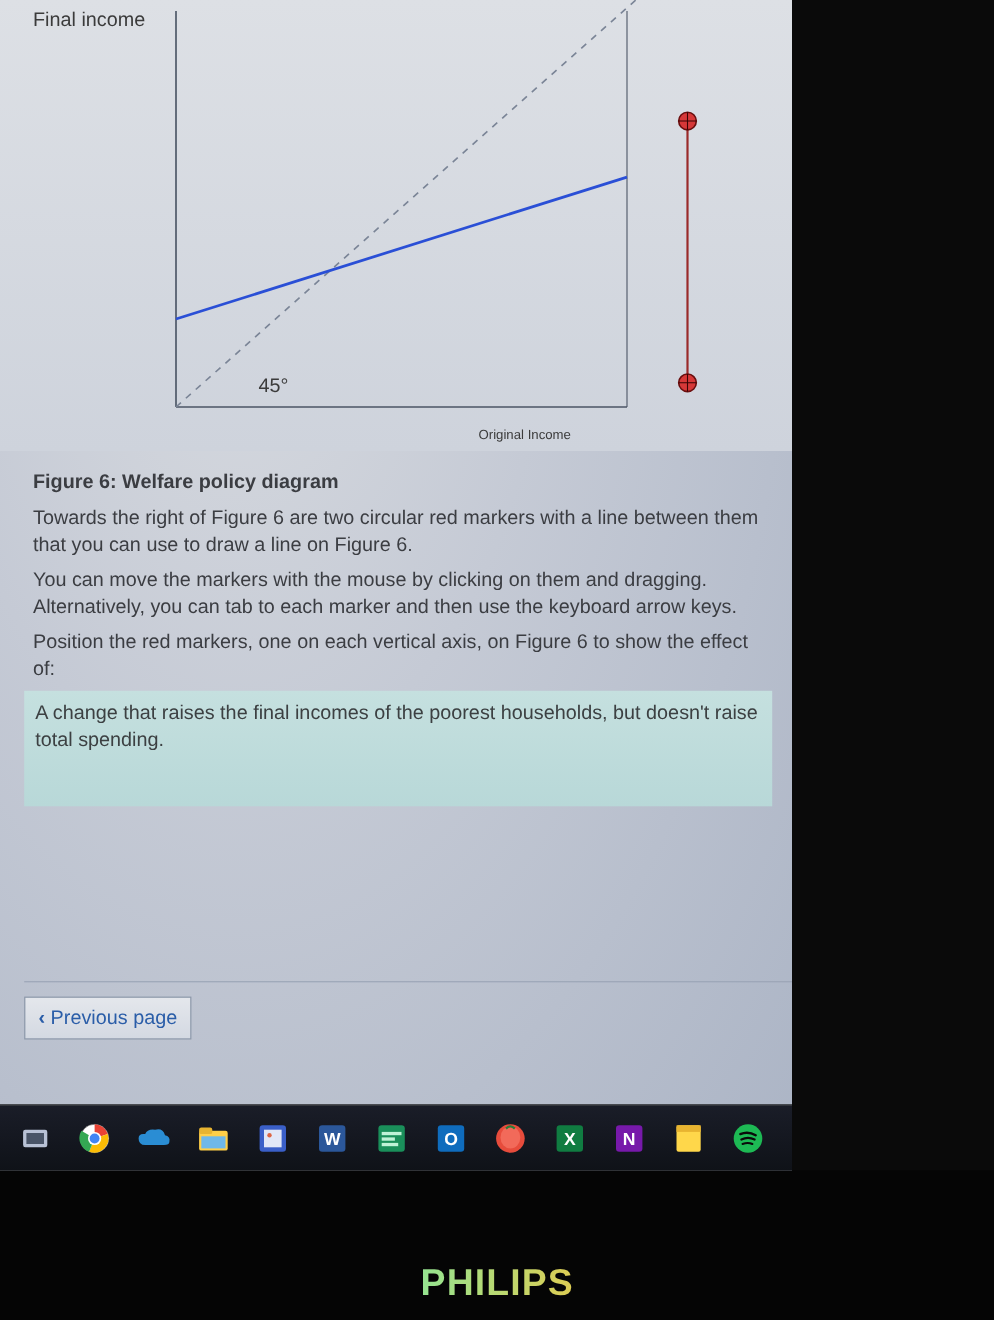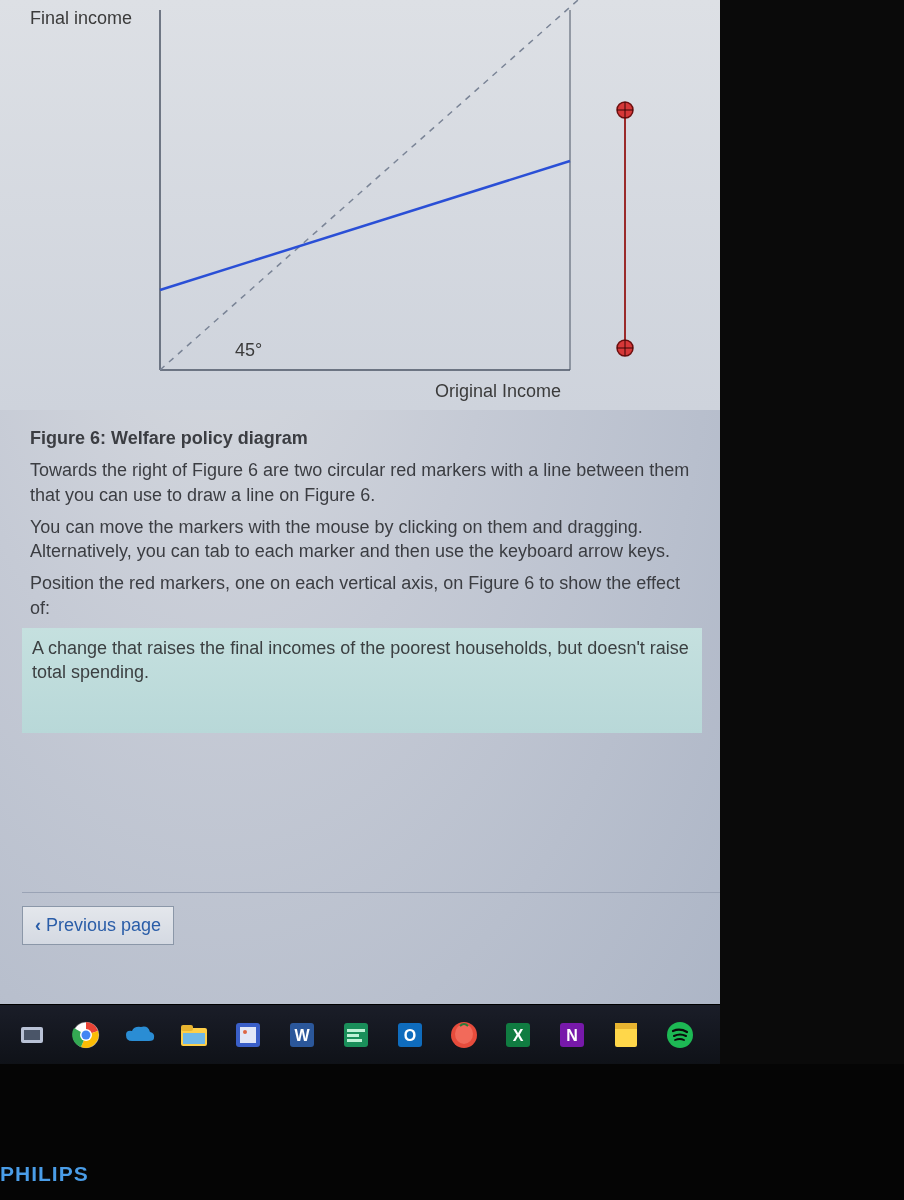--- a/index.html
+++ b/index.html
@@ -30,21 +30,21 @@
     position: absolute;
     top: 8px;
     left: 30px;
     font-size: 18px;
     color: #3b3b3b;
   }
   .x-label {
     position: absolute;
     bottom: 8px;
     left: 435px;
-    font-size: 18px;
+    font-size: 12px;
     color: #3b3b3b;
   }
   .angle-label {
     position: absolute;
     top: 340px;
     left: 235px;
     font-size: 18px;
     color: #3b3b3b;
   }
   .chart-svg {
@@ -122,24 +122,24 @@
     top: 1064px;
     left: 0;
     width: 904px;
     height: 136px;
     background: #050505;
   }
   .monitor-brand {
     position: absolute;
     bottom: 14px;
     width: 100%;
-    text-align: left;
+    text-align: center;
     font-family: Arial, sans-serif;
     font-weight: bold;
-    font-size: 21px;
+    font-size: 34px;
     letter-spacing: 1px;
     background: linear-gradient(to right, #4a9de8, #4a9de8, #8ae89a, #e8c94a, #e8894a, #e85a4a);
     -webkit-background-clip: text;
     background-clip: text;
     color: transparent;
   }
   .divider {
     position: absolute;
     top: 892px;
     left: 22px;

